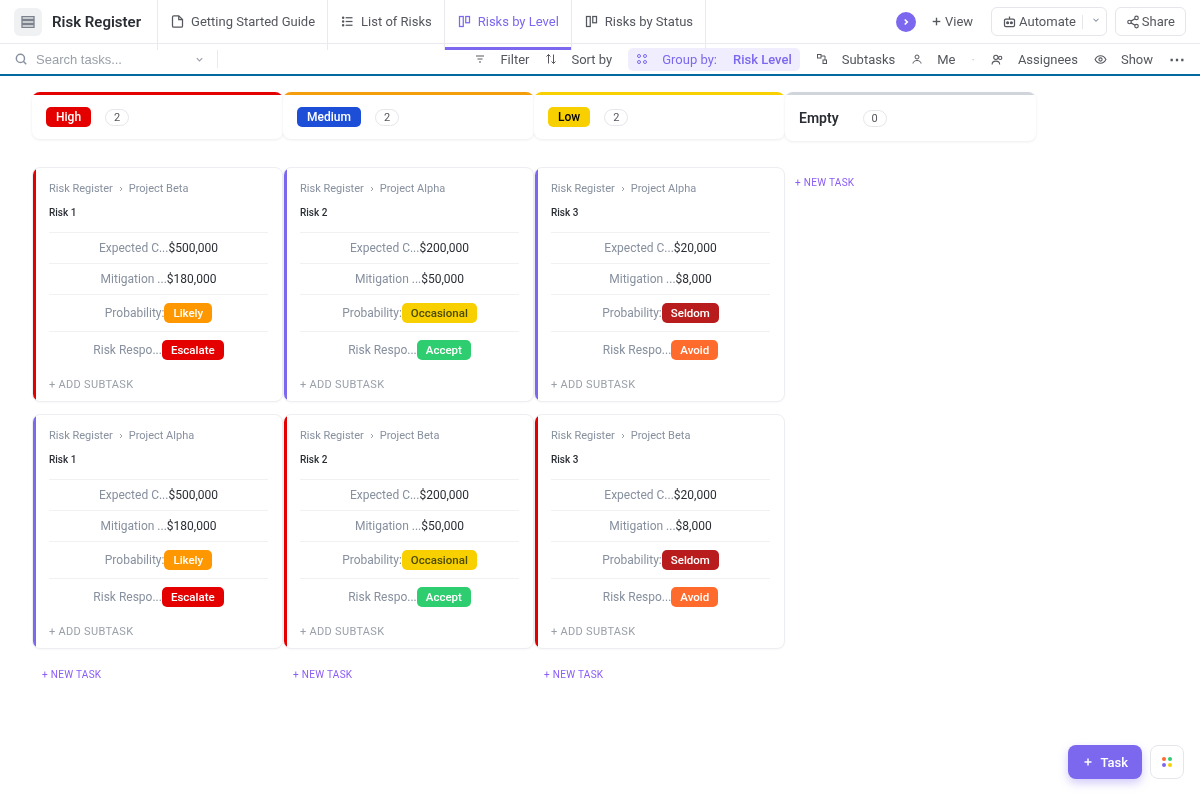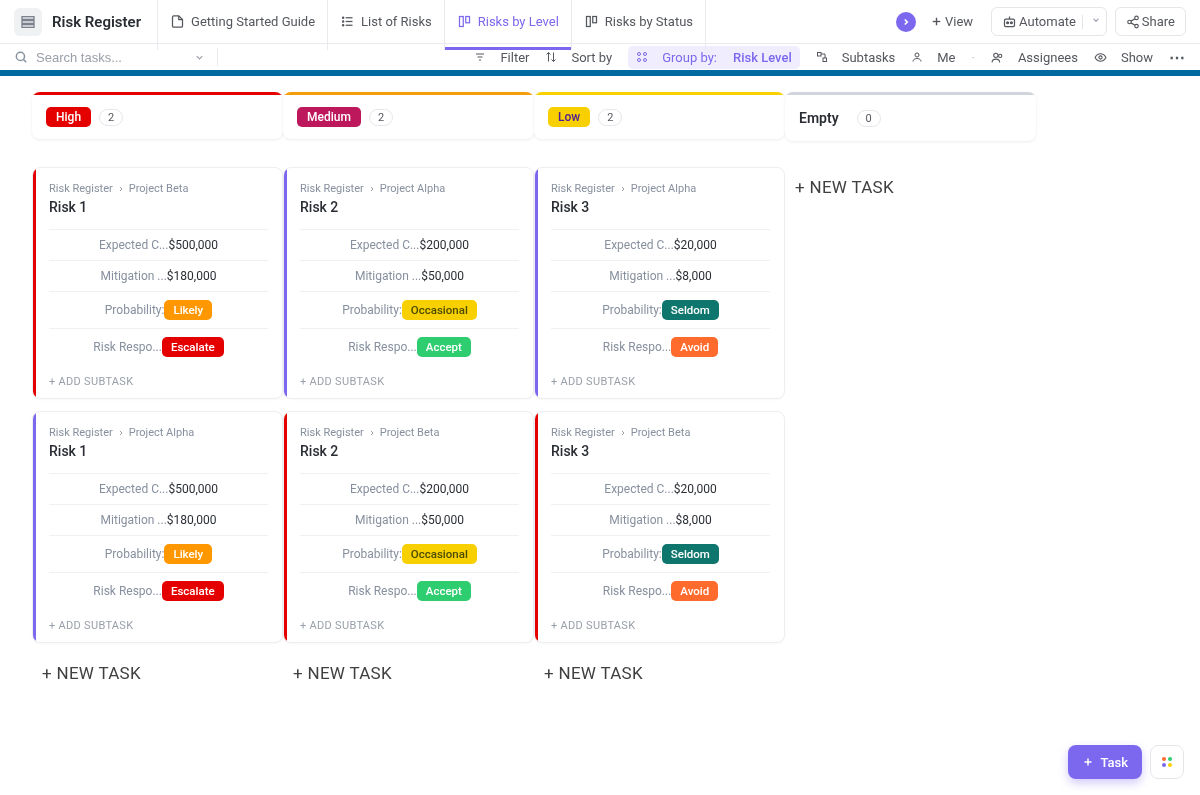--- a/index.html
+++ b/index.html
@@ -11,60 +11,60 @@
   .tab { display: flex; align-items: center; padding: 0 12px; gap: 6px; color: #54575d; font-size: 13px; border-left: 1px solid #e8eaed; cursor: pointer; position: relative; white-space: nowrap; }
   .tab.active { color: #7b68ee; }
   .tab.active::after { content: ""; position: absolute; bottom: 0; left: 0; right: 0; height: 3px; background: #7b68ee; }
   .tab-icon { width: 15px; height: 15px; flex: 0 0 15px; }
   .more-tabs { width: 20px; height: 20px; border-radius: 50%; background: #7b68ee; color: #fff; display: flex; align-items: center; justify-content: center; margin-left: 4px; }
   .top-actions { display: flex; align-items: center; gap: 8px; margin-left: auto; }
   .top-btn { display: flex; align-items: center; gap: 2px; padding: 6px 10px; color: #54575d; cursor: pointer; border-radius: 6px; }
   .automate { border: 1px solid #e4e6ea; }
   .share { border: 1px solid #e4e6ea; }
   .dd-caret { width: 14px; height: 14px; border-left: 1px solid #e4e6ea; padding-left: 8px; margin-left: 4px; }
-  .toolbar { display: flex; align-items: center; height: 32px; padding: 0 14px; border-bottom: 6px solid #0369a1; }
+  .toolbar { display: flex; align-items: center; height: 32px; padding: 0 14px; border-bottom: 2px solid #0369a1; }
   .search-wrap { display: flex; align-items: center; gap: 8px; color: #9aa0a9; }
   .search-inp { border: none; outline: none; font-size: 13px; width: 140px; color: #2a2e34; }
   .search-inp::placeholder { color: #9aa0a9; }
   .caret-down { color: #9aa0a9; margin-left: 10px; }
   .tool-sep { width: 1px; height: 18px; background: #e8eaed; margin: 0 12px; }
   .right-tools { margin-left: auto; display: flex; align-items: center; gap: 16px; font-size: 13px; color: #54575d; }
   .rtool { display: flex; align-items: center; gap: 14px; cursor: pointer; }
   .rtool.active { background: #f0eefe; color: #7b68ee; padding: 4px 8px; border-radius: 5px; }
   .rtool.active strong { font-weight: 500; margin-left: 2px; }
   .dot { color: #c1c7d0; }
   .kebab { font-size: 16px; font-weight: bold; letter-spacing: 1px; color: #54575d; cursor: pointer; }
   .board { display: flex; gap: 0; padding: 16px 32px; align-items: flex-start; }
   .col { width: 251px; margin-right: 0; flex: 0 0 251px; }
   .col-head-wrap { border-radius: 8px; background: #fff; box-shadow: 0 1px 3px rgba(0,0,0,0.08); margin: 0 0 28px 0; overflow: hidden; }
   .col-head-bar { height: 3px; }
-  .col-head { display: flex; align-items: center; padding: 12px 14px; gap: 8px; }
+  .col-head { display: flex; align-items: center; padding: 12px 14px; gap: 14px; }
   .pill { display: inline-flex; align-items: center; padding: 3px 10px; border-radius: 5px; font-size: 12px; font-weight: 500; color: #fff; }
   .pill.high { background: #e50000; }
-  .pill.medium { background: #be185d; }
-  .pill.low { background: #f8d000; color: #4c1d95; }
+  .pill.medium { background: #1d4ed8; }
+  .pill.low { background: #f8d000; color: #000000; }
   .pill.empty-lbl { background: transparent; color: #2a2e34; font-weight: 600; padding-left: 0; font-size: 14px; }
   .count-badge { border: 1px solid #e4e6ea; color: #54575d; border-radius: 10px; padding: 1px 8px; font-size: 11px; }
   .card { background: #fff; border: 1px solid #edeef1; border-radius: 8px; margin-bottom: 12px; box-shadow: 0 1px 2px rgba(0,0,0,0.03); position: relative; overflow: hidden; }
   .card .stripe { position: absolute; left: 0; top: 0; bottom: 0; width: 3px; }
   .card-body { padding: 14px 14px 0 16px; }
   .crumb { font-size: 11px; color: #87909e; display: flex; align-items: center; gap: 4px; }
-  .card-title { font-size: 14px; font-weight: 500; margin-top: 4px; margin-bottom: 14px; }
+  .card-title { font-size: 10px; font-weight: 500; margin-top: 12px; margin-bottom: 14px; }
   .field-row { display: flex; justify-content: center; align-items: center; border-top: 1px solid #f0f1f3; padding: 8px 0; font-size: 12px; }
   .field-label { color: #87909e; max-width: 80px; white-space: nowrap; overflow: hidden; text-overflow: ellipsis; }
   .field-val { color: #2a2e34; }
   .tag { padding: 3px 9px; border-radius: 5px; font-size: 11.5px; font-weight: 500; }
   .tag.likely { background: #ff9800; color: #fff; }
   .tag.occasional { background: #f8d000; color: #4a4a00; }
-  .tag.seldom { background: #0f766e; color: #fff; }
+  .tag.seldom { background: #b91c1c; color: #fff; }
   .tag.escalate { background: #e50000; color: #fff; }
   .tag.accept { background: #2ecd6f; color: #fff; }
   .tag.avoid { background: #ff6b2c; color: #fff; }
   .add-sub { font-size: 11px; letter-spacing: 0.3px; color: #9aa0a9; padding: 10px 16px; cursor: pointer; }
-  .new-task { font-size: 17px; letter-spacing: 0.3px; color: #404040; padding: 8px 10px; cursor: pointer; }
+  .new-task { font-size: 10px; letter-spacing: 0.3px; color: #8b5cf6; padding: 8px 10px; cursor: pointer; }
   .col-empty .new-task { margin-top: 0; }
   .fab-wrap { position: fixed; bottom: 16px; right: 16px; display: flex; gap: 8px; }
   .fab-task { background: #7b68ee; color: #fff; border-radius: 8px; padding: 8px 14px; display: flex; align-items: center; gap: 6px; font-weight: 500; font-size: 13px; box-shadow: 0 4px 10px rgba(123,104,238,0.35); cursor: pointer; }
   .fab-apps { background: #fff; border: 1px solid #e4e6ea; border-radius: 8px; width: 34px; height: 34px; display: flex; align-items: center; justify-content: center; cursor: pointer; }
   .grid-dots { display: grid; grid-template-columns: 4px 4px; grid-gap: 2px; }
   .gd { width: 4px; height: 4px; border-radius: 50%; }
   svg { display: block; }
 </style>
 </head>
 <body>

